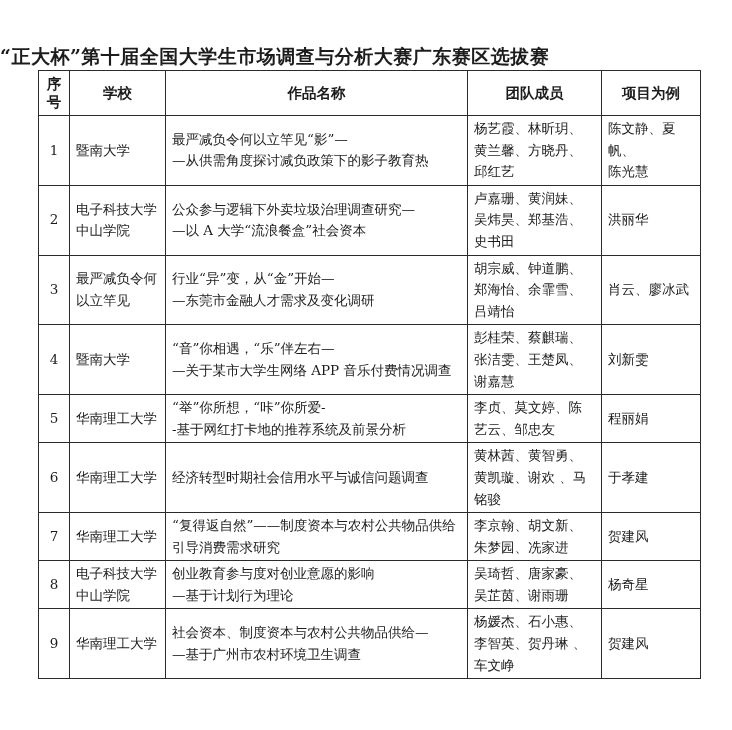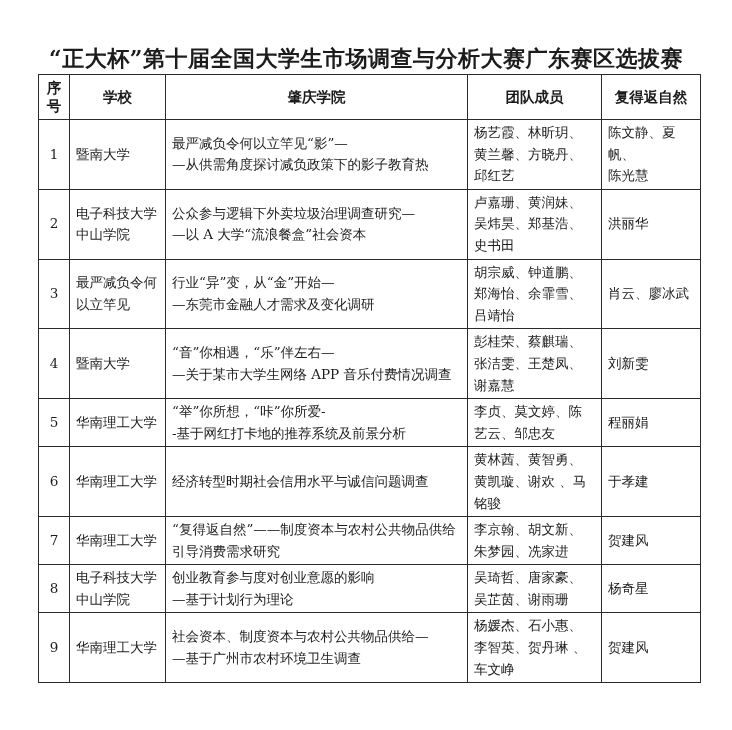--- a/index.html
+++ b/index.html
@@ -3,21 +3,21 @@
 <meta charset="utf-8">
 <style>
   html,body{margin:0;padding:0;}
   body{
     width:732px;height:730px;overflow:hidden;
     background:#ffffff;color:#1c1c1c;
     font-family:"DejaVu Serif","Liberation Serif",serif;
   }
   .doc{position:relative;width:732px;height:730px;}
   .title{
-    text-align:center;font-weight:bold;font-size:22px;
+    font-weight:bold;font-size:19px;
     padding-top:44px;margin:0;letter-spacing:0.5px;
   }
   .subtitle{
     text-align:center;font-weight:normal;font-size:17px;
     margin:20px 0 13px 0;letter-spacing:1px;
   }
   table.results{
     border-collapse:collapse;table-layout:fixed;
     margin-left:38px;width:662px;
   }
@@ -48,23 +48,23 @@
       <col style="width:31px">
       <col style="width:96px">
       <col style="width:302px">
       <col style="width:134px">
       <col style="width:99px">
     </colgroup>
     <thead>
       <tr>
         <th>序号</th>
         <th>学校</th>
-        <th>肇庆学院</th>
+        <th>作品名称</th>
         <th>团队成员</th>
-        <th>复得返自然</th>
+        <th>项目为例</th>
       </tr>
     </thead>
     <tbody>
         <tr>
           <td class="c-no">1</td>
           <td>暨南大学</td>
           <td>最严减负令何以立竿见“影”—
 —从供需角度探讨减负政策下的影子教育热</td>
           <td>杨艺霞、林昕玥、黄兰馨、方晓丹、邱红艺</td>
           <td>陈文静、夏帆、

